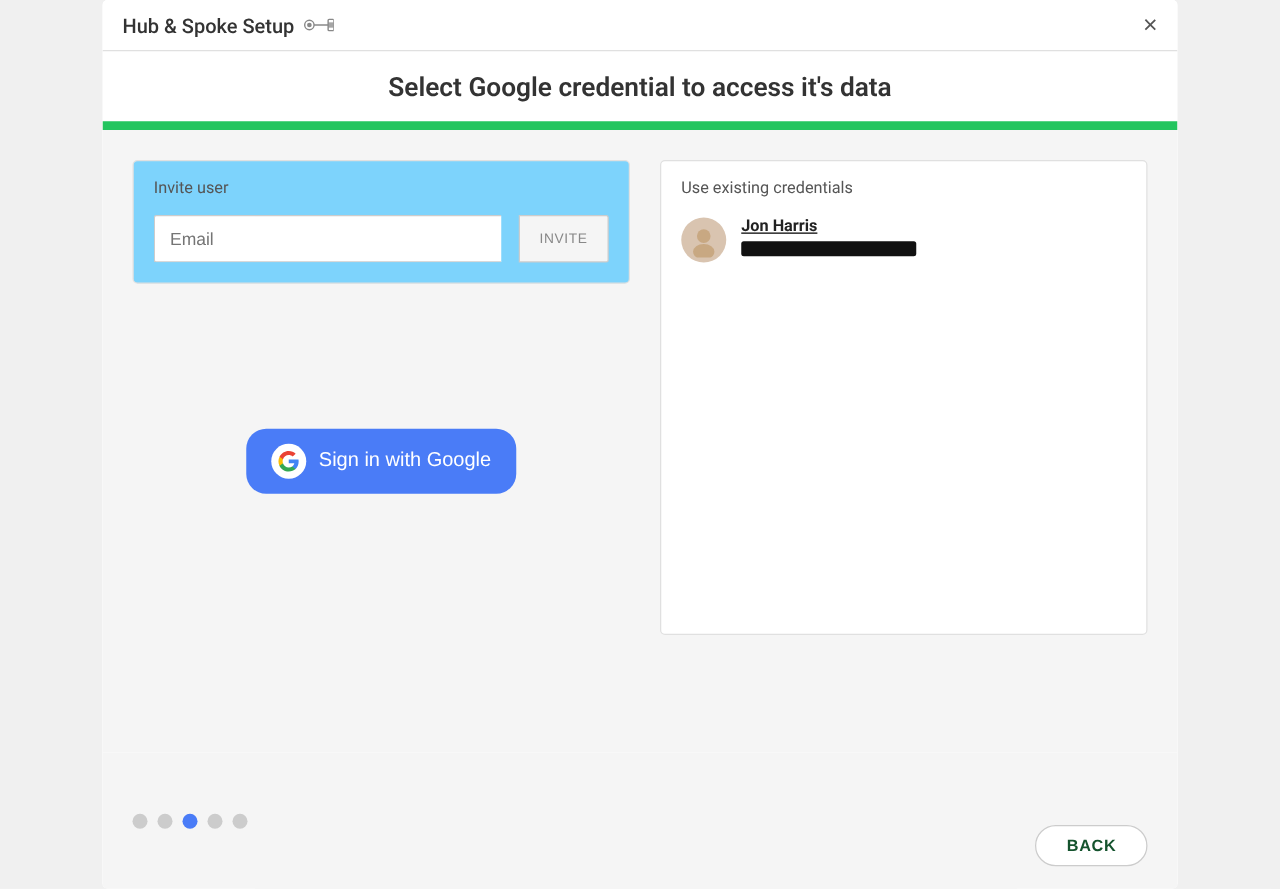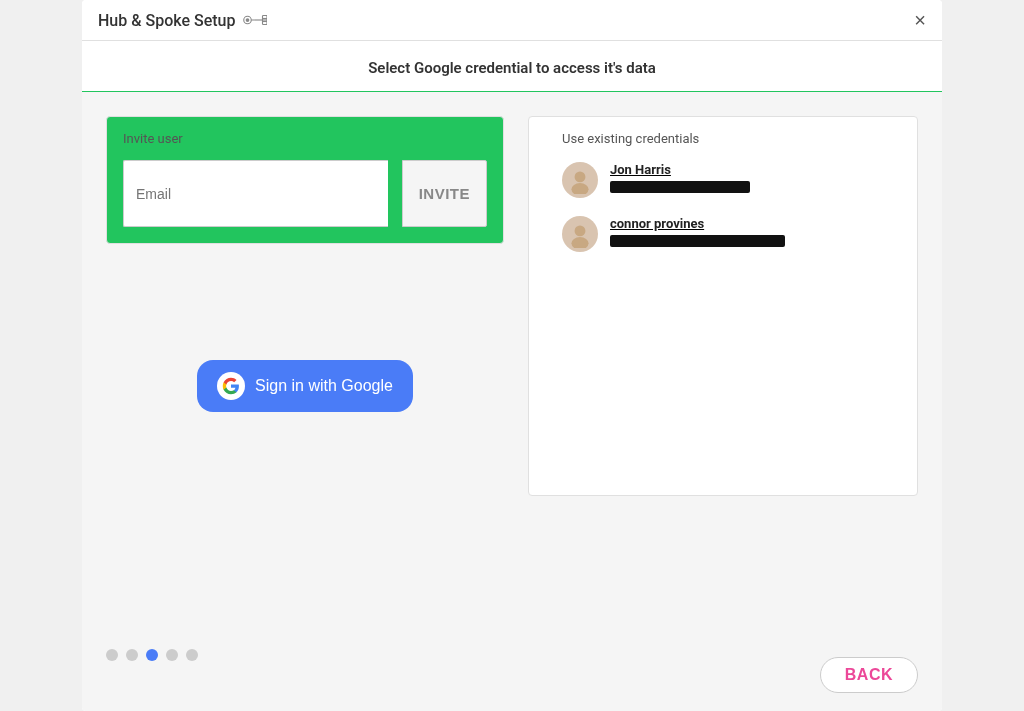--- a/index.html
+++ b/index.html
@@ -49,40 +49,40 @@
       background: none;
       border: none;
       cursor: pointer;
       font-size: 20px;
       color: #555;
       line-height: 1;
     }
     .page-subtitle {
       text-align: center;
       padding: 18px 0 14px;
-      font-size: 15px;
+      font-size: 21px;
       font-weight: 600;
       color: #333;
-      border-bottom: 1px solid #22c55e;
+      border-bottom: 7px solid #22c55e;
     }
     .main-content {
       display: flex;
       flex: 1;
       padding: 24px 24px 0;
       gap: 24px;
       background: #f5f5f5;
     }
     .left-panel {
       flex: 1;
       display: flex;
       flex-direction: column;
       gap: 16px;
     }
     .invite-section {
-      background: #22c55e;
+      background: #7dd3fc;
       border: 1px solid #e0e0e0;
       border-radius: 4px;
       padding: 14px 16px 16px;
     }
     .section-label {
       font-size: 13px;
       color: #555;
       margin-bottom: 14px;
     }
     .invite-row {
@@ -93,26 +93,26 @@
       flex: 1;
       padding: 10px 12px;
       border: 1px solid #ccc;
       border-right: none;
       border-radius: 2px 0 0 2px;
       font-size: 14px;
       color: #aaa;
       outline: none;
     }
     .invite-btn {
-      padding: 24px 16px;
+      padding: 0 16px;
       background: #f5f5f5;
       border: 1px solid #ccc;
       border-radius: 0 2px 2px 0;
-      font-size: 15px;
-      font-weight: 700;
+      font-size: 11px;
+      font-weight: 400;
       color: #888;
       cursor: pointer;
       letter-spacing: 0.5px;
     }
     .google-btn-wrapper {
       display: flex;
       justify-content: center;
       padding-top: 100px;
     }
     .google-btn {
@@ -138,21 +138,21 @@
       justify-content: center;
       flex-shrink: 0;
     }
     .right-panel {
       width: 390px;
     }
     .credentials-section {
       background: #fff;
       border: 1px solid #e0e0e0;
       border-radius: 4px;
-      padding: 14px 33px 16px;
+      padding: 14px 16px 16px;
       min-height: 380px;
     }
     .credentials-title {
       font-size: 13px;
       color: #555;
       margin-bottom: 16px;
     }
     .credential-item {
       display: flex;
       align-items: flex-start;
@@ -213,23 +213,23 @@
       background: #ccc;
     }
     .dot.active {
       background: #4a7cf7;
     }
     .back-btn {
       background: #fff;
       border: 1px solid #ccc;
       border-radius: 20px;
       padding: 8px 24px;
-      font-size: 16px;
+      font-size: 13px;
       font-weight: 600;
-      color: #ec4899;
+      color: #14532d;
       cursor: pointer;
       letter-spacing: 0.5px;
       margin-top: 40px;
     }
   </style>
 </head>
 <body>
 
 <div class="modal">
 
@@ -289,32 +289,20 @@
               <circle cx="18" cy="14" r="7" fill="#c8a882"></circle>
               <ellipse cx="18" cy="30" rx="11" ry="8" fill="#c8a882"></ellipse>
             </svg>
           </div>
           <div class="credential-info">
             <span class="credential-name">Jon Harris</span>
             <div class="credential-email"></div>
           </div>
         </div>
 
-        <div class="credential-item">
-          <div class="avatar">
-            <svg viewBox="0 0 36 36" fill="none">
-              <circle cx="18" cy="14" r="7" fill="#c8a882"></circle>
-              <ellipse cx="18" cy="30" rx="11" ry="8" fill="#c8a882"></ellipse>
-            </svg>
-          </div>
-          <div class="credential-info">
-            <span class="credential-name">connor provines</span>
-            <div class="credential-email credential-email-long"></div>
-          </div>
-        </div>
       </div>
     </div>
   </div>
 
   <div class="footer">
     <div class="dots">
       <div class="dot"></div>
       <div class="dot"></div>
       <div class="dot active"></div>
       <div class="dot"></div>

